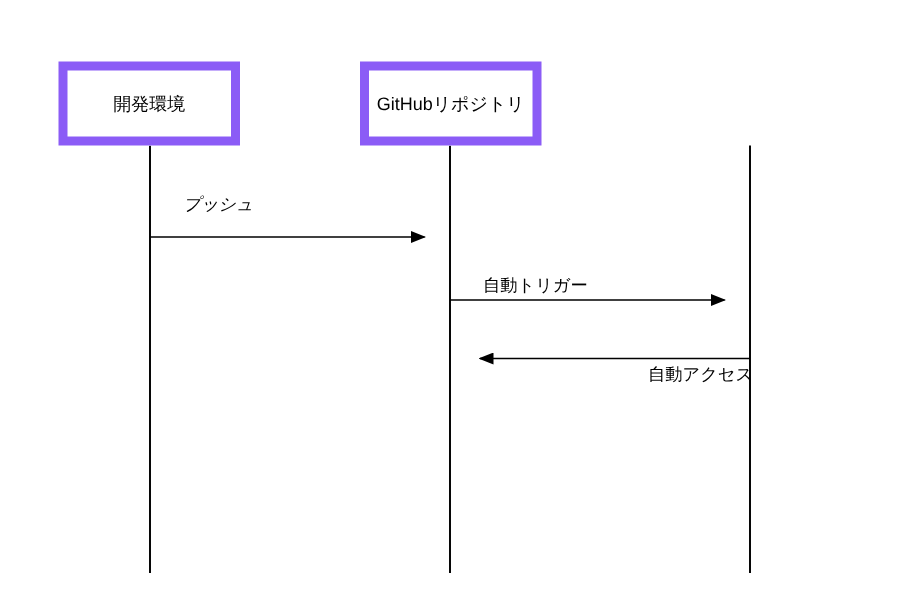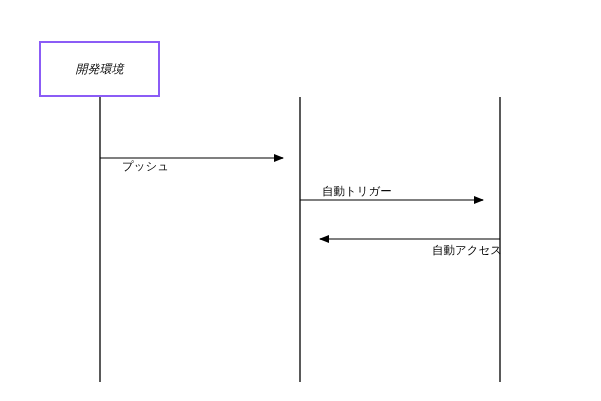--- a/index.html
+++ b/index.html
@@ -21,26 +21,25 @@
     background: #ffffff;
   }
   .svg-layer {
     position: absolute;
     left: 0;
     top: 0;
   }
   .participant-box {
     position: absolute;
     box-sizing: border-box;
-    border: 2px solid #8b5cf6;
+    border: 6px solid #8b5cf6;
     background: #ffffff;
     display: flex;
     align-items: center;
     justify-content: center;
-    font-style: italic;
   }
   .participant-label {
     font-size: 12px;
     line-height: 1;
     color: #000000;
     white-space: nowrap;
   }
   .message-label {
     position: absolute;
     font-size: 11.5px;
@@ -70,21 +69,24 @@
 
     <line x1="100" y1="158" x2="283" y2="158" stroke="#000000" stroke-width="1.1" marker-end="url(#arrow-right)"></line>
     <line x1="300" y1="200" x2="483" y2="200" stroke="#000000" stroke-width="1.1" marker-end="url(#arrow-right)"></line>
     <line x1="500" y1="239" x2="320" y2="239" stroke="#000000" stroke-width="1.1" marker-end="url(#arrow-left)"></line>
   </svg>
 
   <div class="participant-box" style="left:39px; top:41px; width:121px; height:56px;">
     <span class="participant-label">開発環境</span>
   </div>
 
+  <div class="participant-box" style="left:240px; top:41px; width:121px; height:56px;">
+    <span class="participant-label">GitHubリポジトリ</span>
+  </div>
 
 
-  <div class="message-label" style="left:122px; top:161px;">プッシュ</div>
+  <div class="message-label" style="left:122px; top:132px;font-style:italic;">プッシュ</div>
 
   <div class="message-label" style="left:322px; top:186px;font-family:Liberation Mono, monospace;">自動トリガー</div>
 
   <div class="message-label" style="left:410px; top:245px;margin-left:22px;">自動アクセス</div>
 
 </div>
 
 </body></html>

